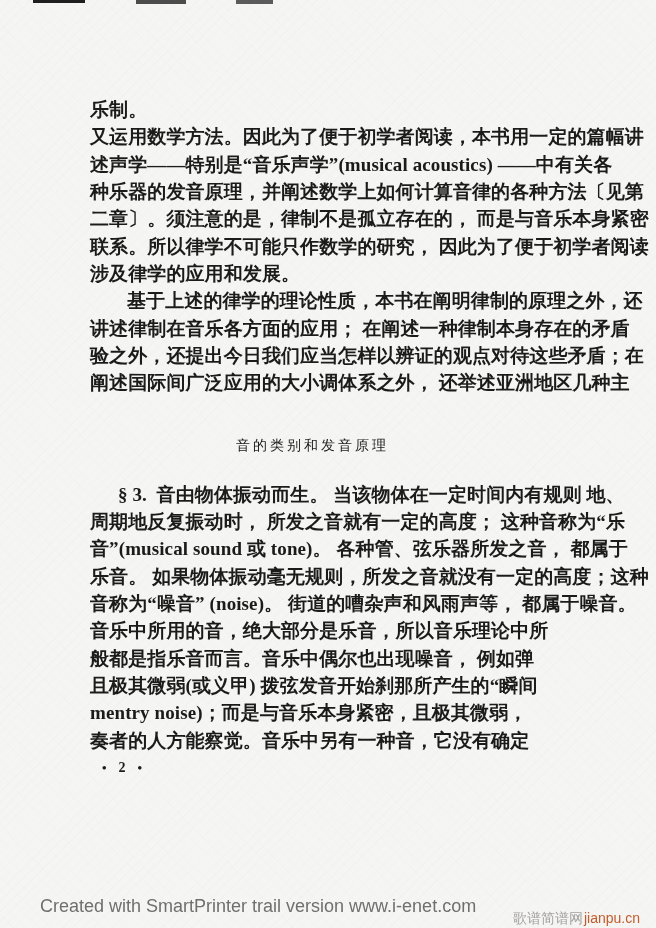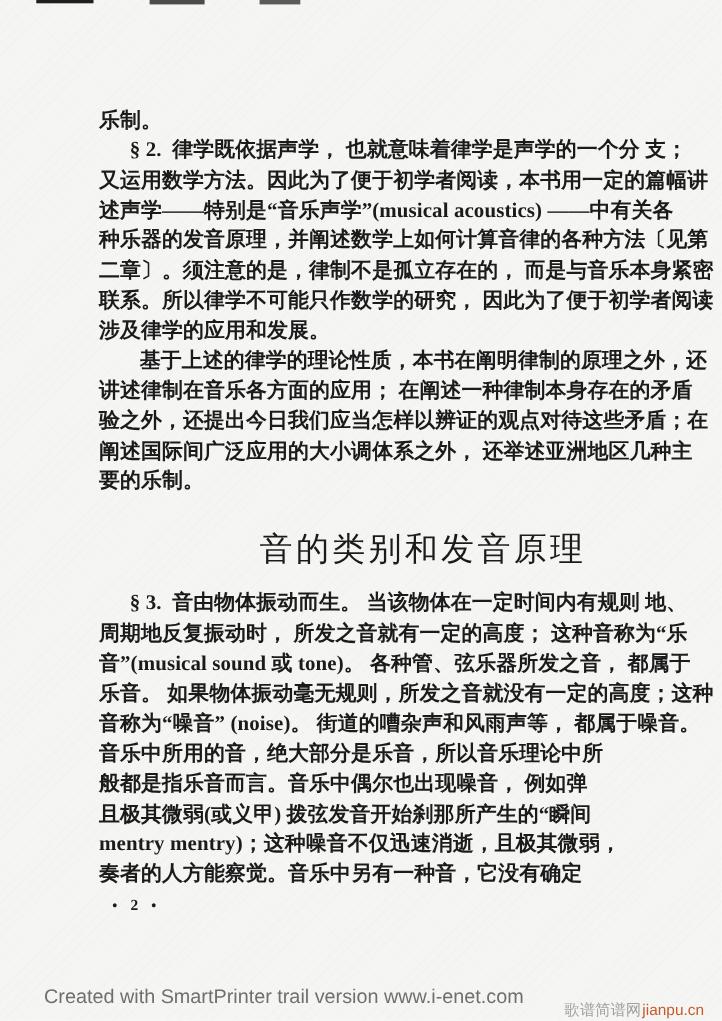--- a/index.html
+++ b/index.html
@@ -34,21 +34,21 @@
   .ind-a{text-indent:28px;}   
   .ind-b{text-indent:37px;}   
 
   .heading-block{
     box-sizing:border-box;
     height:84px;
     padding-top:34px;
   }
   .heading{
     margin-left:146px;
-    font-size:30px;
+    font-size:14px;
     line-height:30px;
     letter-spacing:3px;
     font-weight:400;
     white-space:pre;
   }
 
   .pagenum{
     padding-left:12px;
     font-size:14px;
     line-height:27px;
@@ -75,46 +75,44 @@
 <body>
 
 <div class="page">
 
   <div class="scan-mark mark1"></div>
   <div class="scan-mark mark2"></div>
   <div class="scan-mark mark3"></div>
 
   <div class="textblock">
     <div class="line">乐制。</div>
-    <div class="line ind-a">§ 2.  律学既依据声学， 也就意味着律学是声学的一个分 支；</div>
     <div class="line">又运用数学方法。因此为了便于初学者阅读，本书用一定的篇幅讲</div>
     <div class="line">述声学——特别是“音乐声学”(musical acoustics) ——中有关各</div>
     <div class="line">种乐器的发音原理，并阐述数学上如何计算音律的各种方法〔见第</div>
     <div class="line">二章〕。须注意的是，律制不是孤立存在的， 而是与音乐本身紧密</div>
     <div class="line">联系。所以律学不可能只作数学的研究， 因此为了便于初学者阅读</div>
     <div class="line">涉及律学的应用和发展。</div>
     <div class="line ind-b">基于上述的律学的理论性质，本书在阐明律制的原理之外，还</div>
     <div class="line">讲述律制在音乐各方面的应用； 在阐述一种律制本身存在的矛盾</div>
     <div class="line">验之外，还提出今日我们应当怎样以辨证的观点对待这些矛盾；在</div>
     <div class="line">阐述国际间广泛应用的大小调体系之外， 还举述亚洲地区几种主</div>
-    <div class="line">要的乐制。</div>
 
     <div class="heading-block">
       <div class="heading">音的类别和发音原理</div>
     </div>
 
     <div class="line ind-a">§ 3.  音由物体振动而生。 当该物体在一定时间内有规则 地、</div>
     <div class="line">周期地反复振动时， 所发之音就有一定的高度； 这种音称为“乐</div>
     <div class="line">音”(musical sound 或 tone)。 各种管、弦乐器所发之音， 都属于</div>
     <div class="line">乐音。 如果物体振动毫无规则，所发之音就没有一定的高度；这种</div>
     <div class="line">音称为“噪音” (noise)。 街道的嘈杂声和风雨声等， 都属于噪音。</div>
     <div class="line">音乐中所用的音，绝大部分是乐音，所以音乐理论中所</div>
     <div class="line">般都是指乐音而言。音乐中偶尔也出现噪音， 例如弹</div>
     <div class="line">且极其微弱(或义甲) 拨弦发音开始刹那所产生的“瞬间</div>
-    <div class="line">mentry mentry)；这种噪音不仅迅速消逝，且极其微弱，</div>
+    <div class="line">mentry noise)；而是与音乐本身紧密，且极其微弱，</div>
     <div class="line">奏者的人方能察觉。音乐中另有一种音，它没有确定</div>
 
     <div class="pagenum">
       <span class="dot">•</span><span class="num">2</span><span class="dot">•</span>
     </div>
   </div>
 
   <div class="footer-left">Created with SmartPrinter trail version www.i-enet.com</div>
 
   <div class="footer-right">

